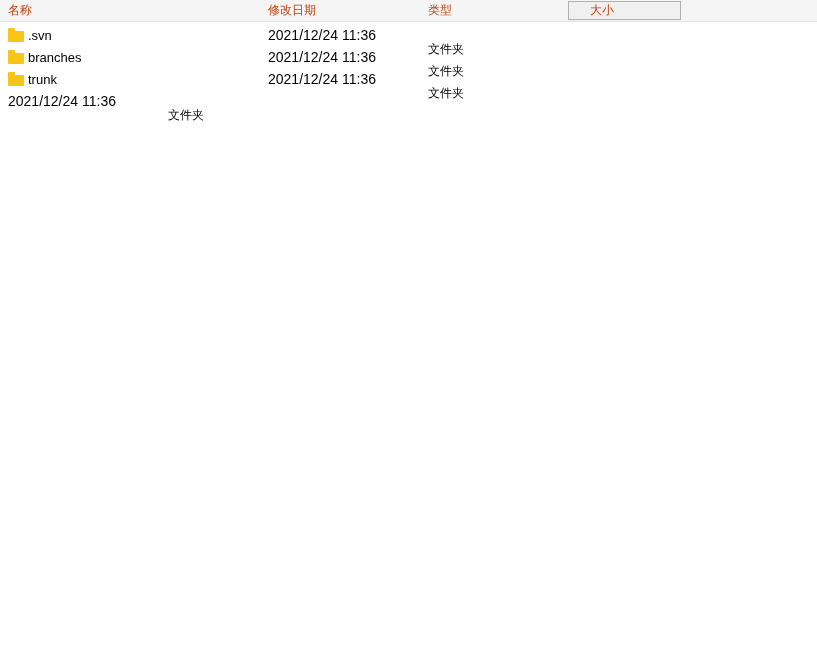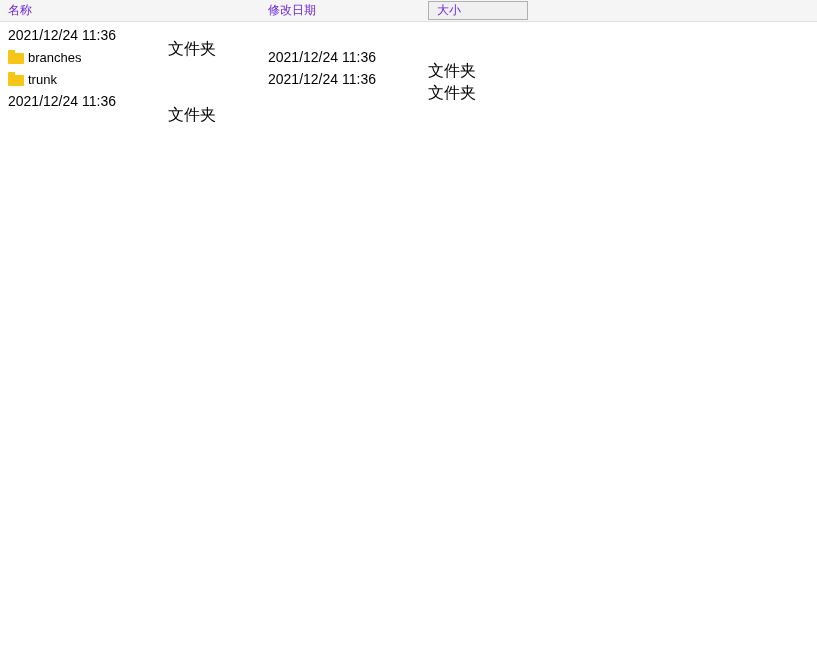--- a/index.html
+++ b/index.html
@@ -27,42 +27,42 @@
     .header-row {
       display: flex;
       align-items: center;
       border-bottom: 1px solid #e0e0e0;
       padding: 4px 8px;
       background: #f5f5f5;
       height: 22px;
     }
 
     .header-cell {
-      color: #6d28d9;
+      color: #c2410c;
       font-size: 12px;
       cursor: pointer;
       user-select: none;
     }
 
     .header-cell.name {
       width: 260px;
     }
 
     .header-cell.date {
       width: 160px;
     }
 
     .header-cell.type {
       width: 140px;
     }
 
     .header-cell.size {
-      width: 100px;
+      width: 113px;
       border: 1px solid #b0b0b0;
-      padding: 0 8px;
+      padding: 0 21px;
       background: #f0f0f0;
     }
 
     .file-list {
       padding: 2px 0;
     }
 
     .file-row {
       display: flex;
       align-items: center;
@@ -114,21 +114,21 @@
     }
 
     .file-date-cell {
       width: 160px;
       font-size: 14px;
       color: #000000;
     }
 
     .file-type-cell {
       width: 140px;
-      font-size: 16px;
+      font-size: 12px;
       color: #000000;
       margin-top: 28px;
     }
 
     .file-size-cell {
       width: 100px;
       font-size: 13px;
       color: #000000;
     }
 
@@ -136,26 +136,31 @@
       position: relative;
     }
   </style>
 </head>
 <body>
 
 <div class="file-explorer">
   <div class="header-row">
     <div class="header-cell name">名称</div>
     <div class="header-cell date">修改日期</div>
+    <div class="header-cell type">类型</div>
     <div class="header-cell size">大小</div>
   </div>
 
   <div class="main-content">
     <div class="file-list" id="file-list">
     <div class="file-row">
+      <div class="file-name-cell">
+        <span class="folder-icon"></span>
+        <span class="file-name-text">.svn</span>
+      </div>
       <div class="file-date-cell">2021/12/24 11:36</div>
       <div class="file-type-cell">文件夹</div>
       <div class="file-size-cell"></div>
     </div>
         <div class="file-row">
       <div class="file-name-cell">
         <span class="folder-icon"></span>
         <span class="file-name-text">branches</span>
       </div>
       <div class="file-date-cell">2021/12/24 11:36</div>

